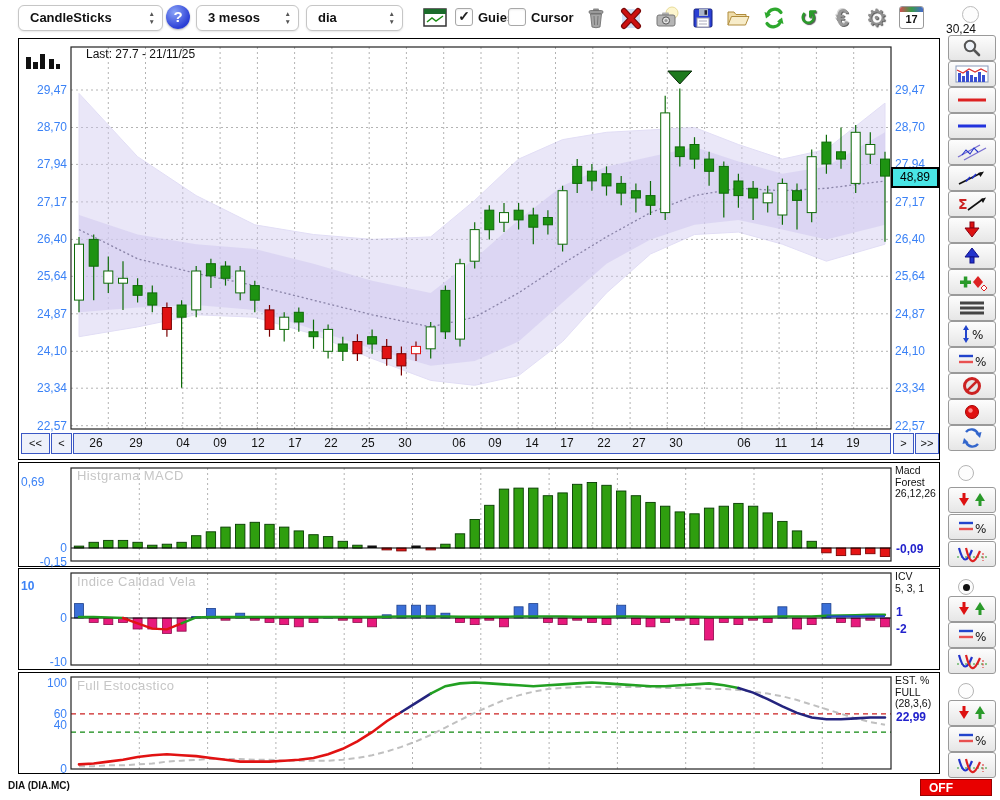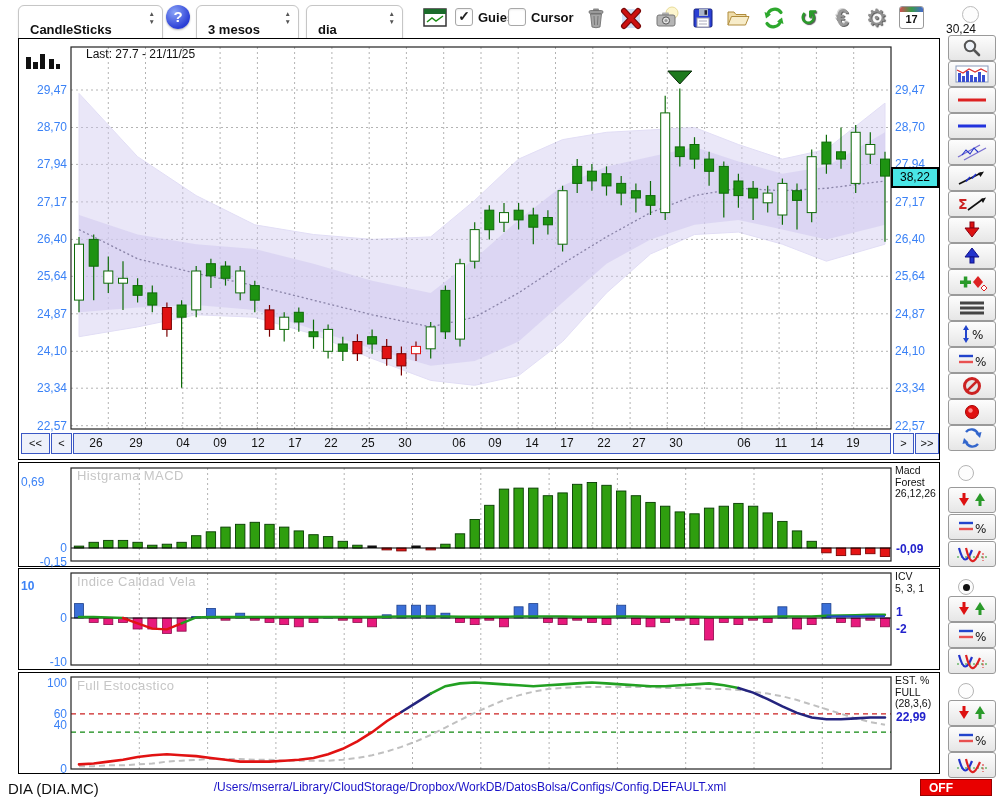--- a/index.html
+++ b/index.html
@@ -1,20 +1,20 @@
 <!DOCTYPE html>
 <html><head>
 <meta charset="utf-8">
 <style>
   html,body{margin:0;padding:0;background:#fff;width:1000px;height:800px;overflow:hidden;
     font-family:"Liberation Sans",sans-serif;-webkit-font-smoothing:antialiased;}
   
   #toolbar{position:absolute;left:0;top:0;width:1000px;height:36px;background:#fff;}
   .sel{position:absolute;top:5px;height:24px;border:1px solid #c6c6c6;border-radius:6px;background:#fff;
-    font-size:13px;font-weight:700;color:#111;line-height:24px;padding:12px 24px 0 11px;box-shadow:0 1px 2px rgba(0,0,0,.10);}
+    font-size:13px;font-weight:700;color:#111;line-height:24px;padding:0 24px 0 11px;box-shadow:0 1px 2px rgba(0,0,0,.10);}
   .chev{position:absolute;right:7px;top:4px;font-size:6.5px;line-height:7.5px;color:#555;text-align:center;}
   .cb{position:absolute;top:8px;width:16px;height:16px;border:1px solid #a8a8a8;border-radius:3px;background:#fff;
     box-shadow:inset 0 1px 2px rgba(0,0,0,.08);font-size:14px;line-height:15px;text-align:center;color:#222;font-weight:700;}
   .cblab{position:absolute;top:10px;font-size:13px;font-weight:700;color:#111;}
   .tbtn{position:absolute;top:4px;width:27px;height:27px;display:flex;align-items:center;justify-content:center;}
   .tg{font-size:21px;line-height:26px;display:block;width:27px;text-align:center;}
   #help-btn{position:absolute;left:166px;top:5px;width:24px;height:24px;border-radius:50%;
     background:radial-gradient(circle at 35% 30%,#8aa4f7,#2b3fd6 70%);color:#fff;font-weight:700;font-size:15px;
     text-align:center;line-height:24px;box-shadow:0 1px 2px rgba(0,0,0,.3);}
   #tb-radio{position:absolute;left:962px;top:6px;width:15px;height:15px;border-radius:50%;border:1.5px solid #bbb;background:#fdfdfd;}
@@ -39,21 +39,21 @@
     text-align:center;line-height:19px;color:#111;}
   #nav-strip{position:absolute;left:54px;top:0;width:816px;height:19px;border:1px solid #3a57c4;background:#e9edf8;}
   .navd{position:absolute;top:0;font-size:12px;line-height:19px;width:26px;text-align:center;color:#111;}
   
   .sbb{position:absolute;left:948px;width:46px;height:24px;border:1px solid #9a9a9a;border-radius:3px;
     background:linear-gradient(#fdfdfd,#e6e6e6);display:flex;align-items:center;justify-content:center;}
   .sbr{position:absolute;left:958px;width:14px;height:14px;border-radius:50%;border:1.5px solid #b5b5b5;background:#fdfdfd;}
   .sbr.on::after{content:"";position:absolute;left:3.5px;top:3.5px;width:7px;height:7px;border-radius:50%;background:#111;}
   
   #statusbar{position:absolute;left:0;top:776px;width:1000px;height:24px;background:#fff;}
-  #sym{position:absolute;left:8px;top:4px;font-size:15px;color:#111;}
+  #sym{position:absolute;left:8px;top:4px;font-size:10px;color:#111;font-weight:bold;}
   #cfgpath{position:absolute;left:0;top:4px;width:940px;text-align:center;font-size:12px;color:#1a12c8;}
   #offbadge{position:absolute;left:920px;top:3px;width:72px;height:17px;background:#e80000;border:1px solid #900;
     color:#fff;font-size:12px;font-weight:700;line-height:17px;padding-left:8px;box-sizing:border-box;}
   #cliptick{position:absolute;left:946px;top:22px;font-size:12px;color:#111;}
 </style>
 </head>
 <body>
 
 <div id="toolbar">
   <div class="sel" style="left:18px;width:108px;">
@@ -326,21 +326,21 @@
       <div class="tick" style="left: 876px; top: 229.329px; width: 42px; text-align: left;">25,64</div>
       <div class="tick" style="left: 2px; top: 266.79px; width: 46px; text-align: right;">24,87</div>
       <div class="tick" style="left: 876px; top: 266.79px; width: 42px; text-align: left;">24,87</div>
       <div class="tick" style="left: 2px; top: 304.25px; width: 46px; text-align: right;">24,10</div>
       <div class="tick" style="left: 876px; top: 304.25px; width: 42px; text-align: left;">24,10</div>
       <div class="tick" style="left: 2px; top: 341.224px; width: 46px; text-align: right;">23,34</div>
       <div class="tick" style="left: 876px; top: 341.224px; width: 42px; text-align: left;">23,34</div>
       <div class="tick" style="left: 2px; top: 378.685px; width: 46px; text-align: right;">22,57</div>
       <div class="tick" style="left: 876px; top: 378.685px; width: 42px; text-align: left;">22,57</div>
     </div>
-  <div id="price-tag" style="top: 128.11px;">38,22</div>
+  <div id="price-tag" style="top: 128.11px;">48,89</div>
   <div id="navbar">
     <div class="navbtn" style="left:2px;width:27px;">&lt;&lt;</div>
     <div class="navbtn" style="left:32px;width:19px;">&lt;</div>
     <div id="nav-strip">
         <div class="navd" style="left: 9px;">26</div>
         <div class="navd" style="left: 49px;">29</div>
         <div class="navd" style="left: 96px;">04</div>
         <div class="navd" style="left: 133px;">09</div>
         <div class="navd" style="left: 171px;">12</div>
         <div class="navd" style="left: 208px;">17</div>
@@ -559,21 +559,20 @@
 FULL
 (28,3,6)</div>
   <div class="bval" style="top:37px;">22,99</div>
 <div class="tick" style="left: 2px; top: 2px; width: 46px; text-align: right;">100</div>
     <div class="tick" style="left: 2px; top: 32.8px; width: 46px; text-align: right;">60</div>
     <div class="tick" style="left: 2px; top: 44px; width: 46px; text-align: right;">40</div>
     <div class="tick" style="left: 2px; top: 88px; width: 46px; text-align: right;">0</div>
   </div>
 
 <div id="statusbar">
-  <div id="cfgpath">/Users/mserra/Library/CloudStorage/Dropbox/WorkDB/DatosBolsa/Configs/Config.DEFAULT.xml</div>
   <div id="sym">DIA (DIA.MC)</div>
   <div id="offbadge">OFF</div>
 </div>
 
 <div>
   <div class="sbb" style="top:35px;">
     <svg width="36" height="20" viewBox="0 0 36 20">
       <circle cx="16" cy="8" r="5.2" fill="#eef2f8" stroke="#555" stroke-width="2"></circle>
       <line x1="20" y1="12" x2="25" y2="17" stroke="#555" stroke-width="2.6" stroke-linecap="round"></line>
     </svg>

